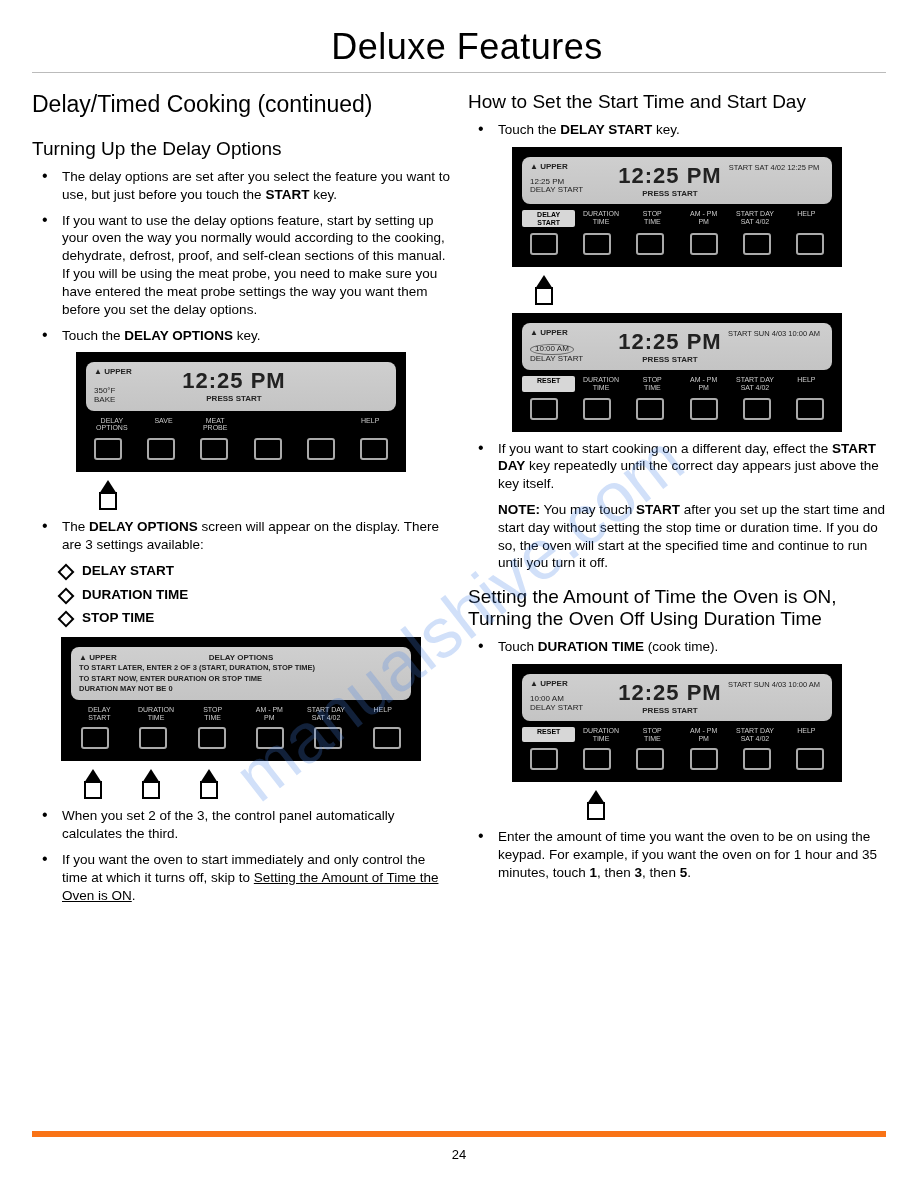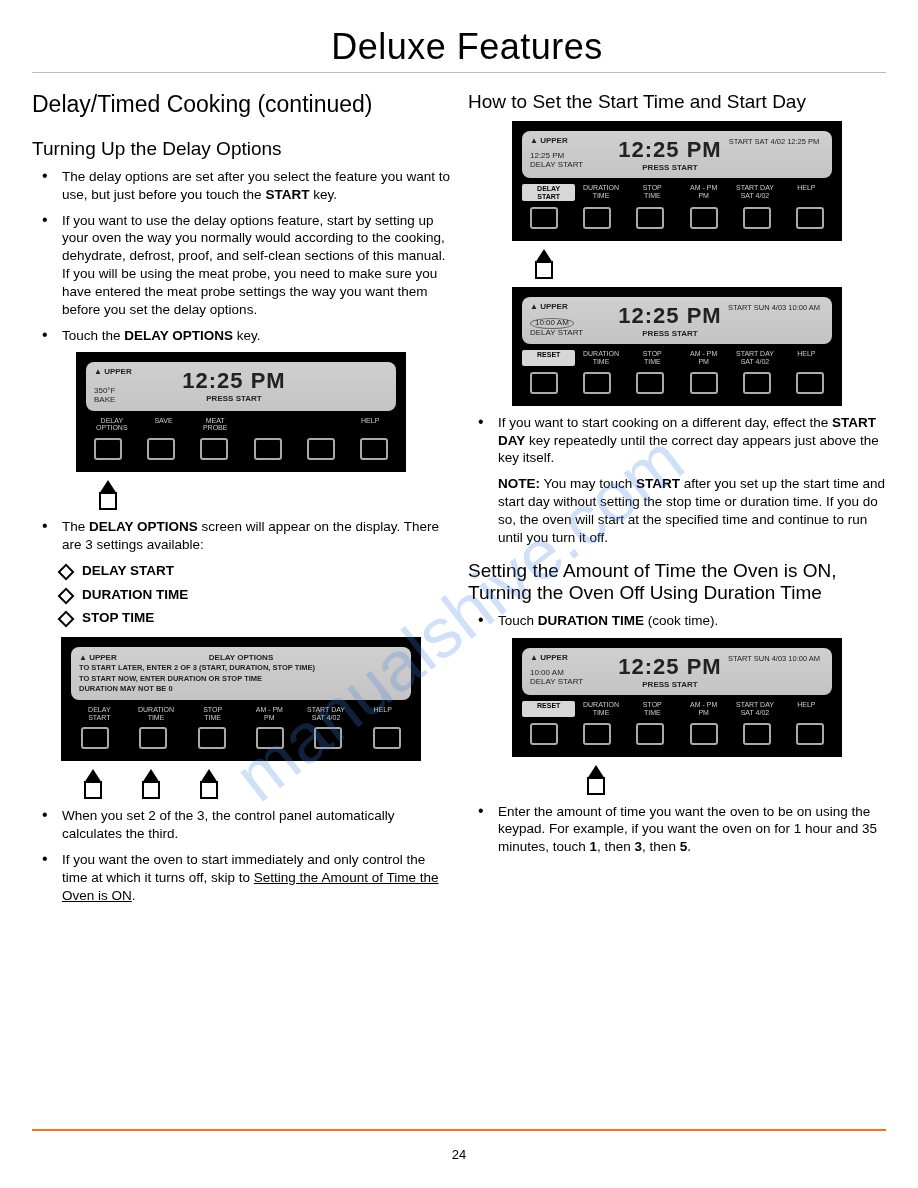--- a/index.html
+++ b/index.html
@@ -112,21 +112,21 @@
 
   .watermark {
     position:absolute; left:50%; top:52%;
     transform:translate(-50%,-50%) rotate(-38deg);
     font-size:70px; color:rgba(70,130,230,.25);
     font-weight:400; pointer-events:none; white-space:nowrap;
     font-family: Arial, sans-serif;
   }
   .footer {
     position:absolute; bottom:26px; left:32px; right:32px;
-    border-top:2px solid #f97316; text-align:center; padding-top:16px;
+    border-top:6px solid #f97316; text-align:center; padding-top:10px;
     font-size:13px;
   }
 </style>
 </head>
 <body>
 
 <div class="page">
 
   <div class="title-bar">
     <h1>Deluxe Features</h1>
@@ -239,20 +239,25 @@
       <ul class="bullets">
         <li>When you set 2 of the 3, the control panel automatically calculates the third.</li>
         <li>
           <span>If you want the oven to start immediately and only control the time at which it turns off, skip to </span><span class="u">Setting the Amount of Time the Oven is ON</span><span>.</span>
         </li>
       </ul>
     </div>
 
     <div class="col">
       <h3 style="margin-top:10px">How to Set the Start Time and Start Day</h3>
+      <ul class="bullets">
+        <li>
+          <span>Touch the </span><span class="b">DELAY START</span><span> key.</span>
+        </li>
+      </ul>
 
       <div class="panel">
         <div class="screen">
           <div class="screen-row1">
             <div class="sr-left">
               <div class="upper">▲ UPPER</div>
               <div style="margin-top:6px">12:25 PM</div>
               <div>DELAY START</div>
             </div>
             <div class="sr-mid">

